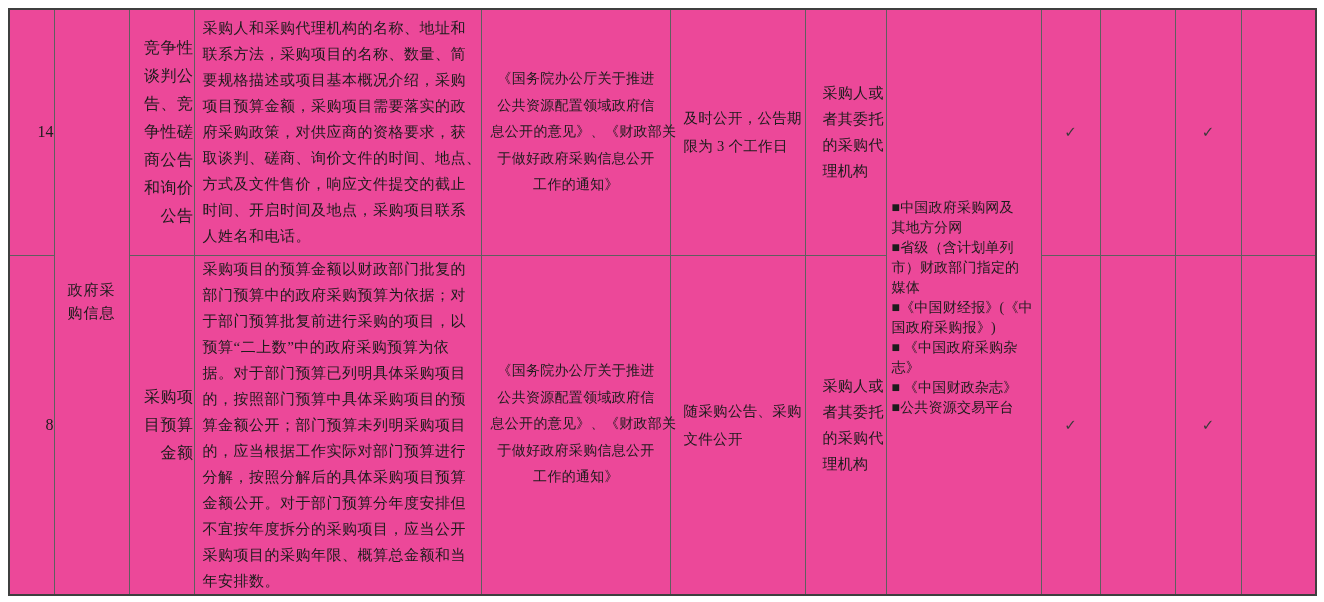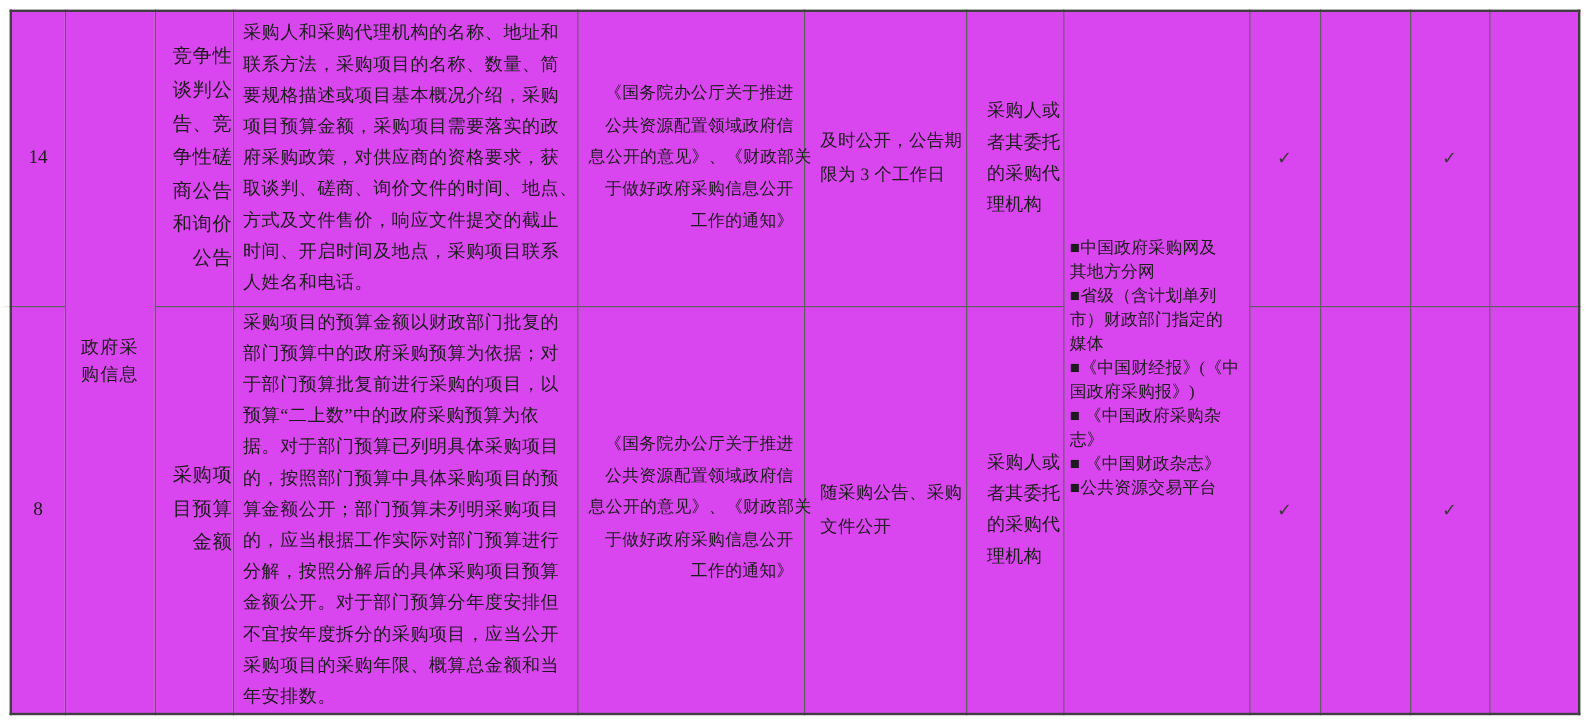--- a/index.html
+++ b/index.html
@@ -16,28 +16,28 @@
     left: 8px; top: 8px;
     width: 1307px;
     border-collapse: collapse;
     table-layout: fixed;
     background: #ffffff;
     border: 2px solid #3f3f3f;
   }
   td {
     border: 1px solid #5f5f5f;
     vertical-align: middle;
-    background: #d946ef;
+    background: #ec4899;
     margin-top: 20px;
   }
   tr.row-14 { height: 246px; }
   tr.row-15 { height: 337px; }
 
   .c-no {
-    text-align: center;
+    text-align: right;
     font-size: 16px;
   }
   .c-cat {
     text-align: center;
     white-space: pre;
     font-size: 15px;
     line-height: 23px;
     letter-spacing: 1px;
   }
   .c-item {
@@ -49,21 +49,21 @@
   }
   .c-content {
     text-align: left;
     white-space: pre;
     font-size: 15px;
     line-height: 26px;
     letter-spacing: 0.5px;
     padding: 0 8px;
   }
   .c-basis {
-    text-align: right;
+    text-align: center;
     white-space: pre;
     font-size: 14px;
     line-height: 26.5px;
     letter-spacing: 0.3px;
     padding: 0 8px 0 9px;
   }
   .c-timing {
     text-align: left;
     white-space: pre;
     font-size: 14.5px;

